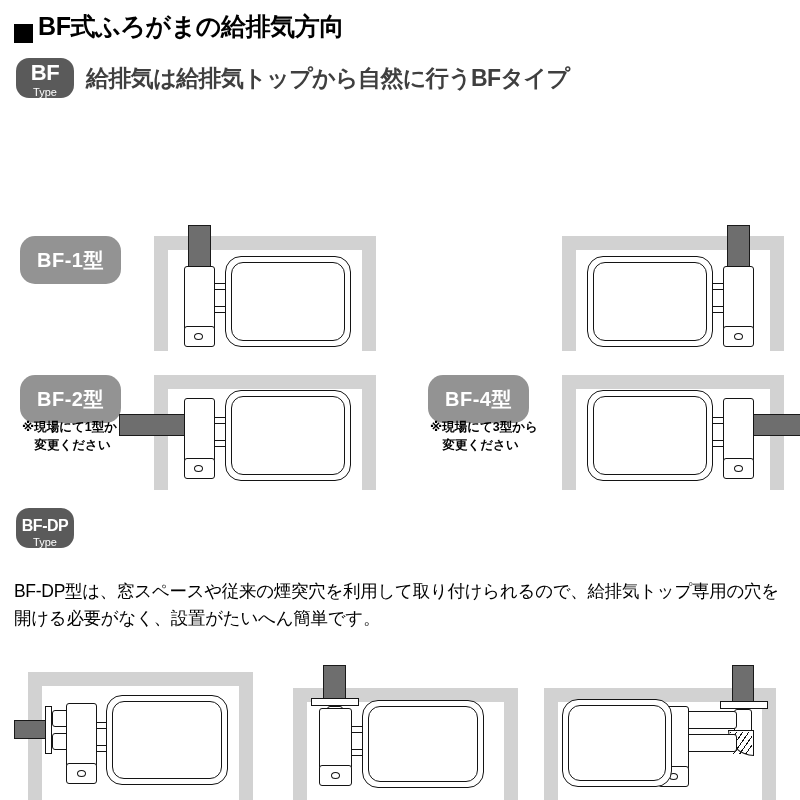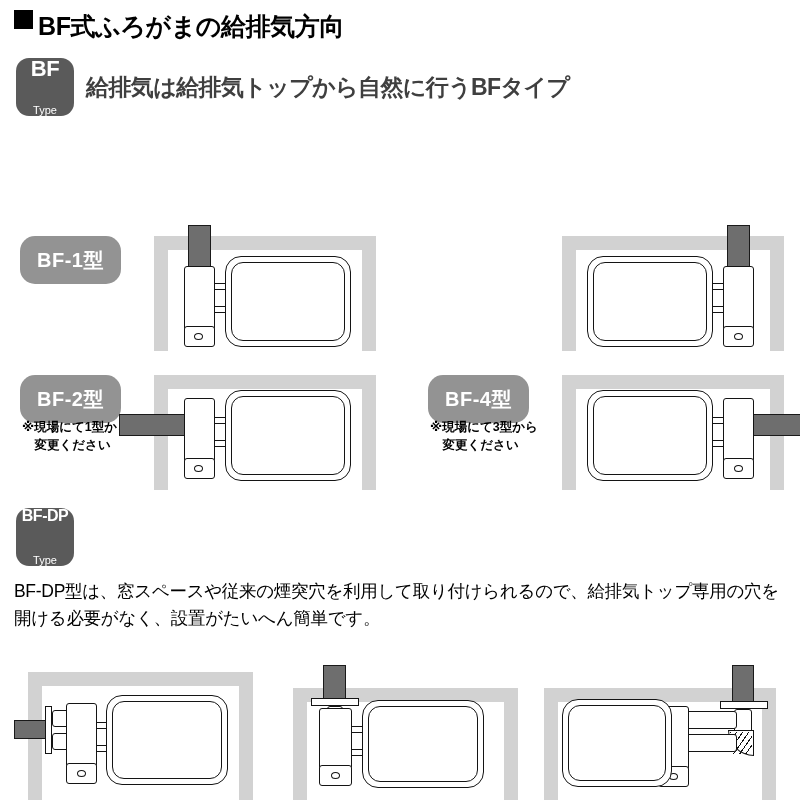--- a/index.html
+++ b/index.html
@@ -13,34 +13,34 @@
     overflow: hidden;
     position: relative;
   }
 
   .page { position: relative; width: 800px; height: 800px; }
 
   
   .main-heading {
     position: absolute;
     left: 14px; top: 10px;
-    display: flex; align-items: flex-start; gap: 5px;
+    display: flex; align-items: flex-end; gap: 5px;
     font-size: 25px; font-weight: bold;
     letter-spacing: -0.4px;
     white-space: nowrap;
   }
   .sq-bullet { width: 19px; height: 19px; background: #000; display: inline-block; }
 
   
   .badge {
-    width: 58px; height: 58px;
+    width: 58px; height: 40px;
     background: #5a5a5a;
     border-radius: 13px;
     display: flex; flex-direction: column;
-    align-items: center; justify-content: space-between;
+    align-items: center; justify-content: flex-end;
     color: #ffffff; line-height: 1;
   }
   .badge .b-main { font-size: 22px; font-weight: bold; letter-spacing: -0.5px; }
   .badge.dp .b-main { font-size: 16px; }
   .badge .b-sub { font-size: 11px; margin-top: 3px; }
 
   .section-head {
     position: absolute;
     display: flex; align-items: center; gap: 12px;
   }

